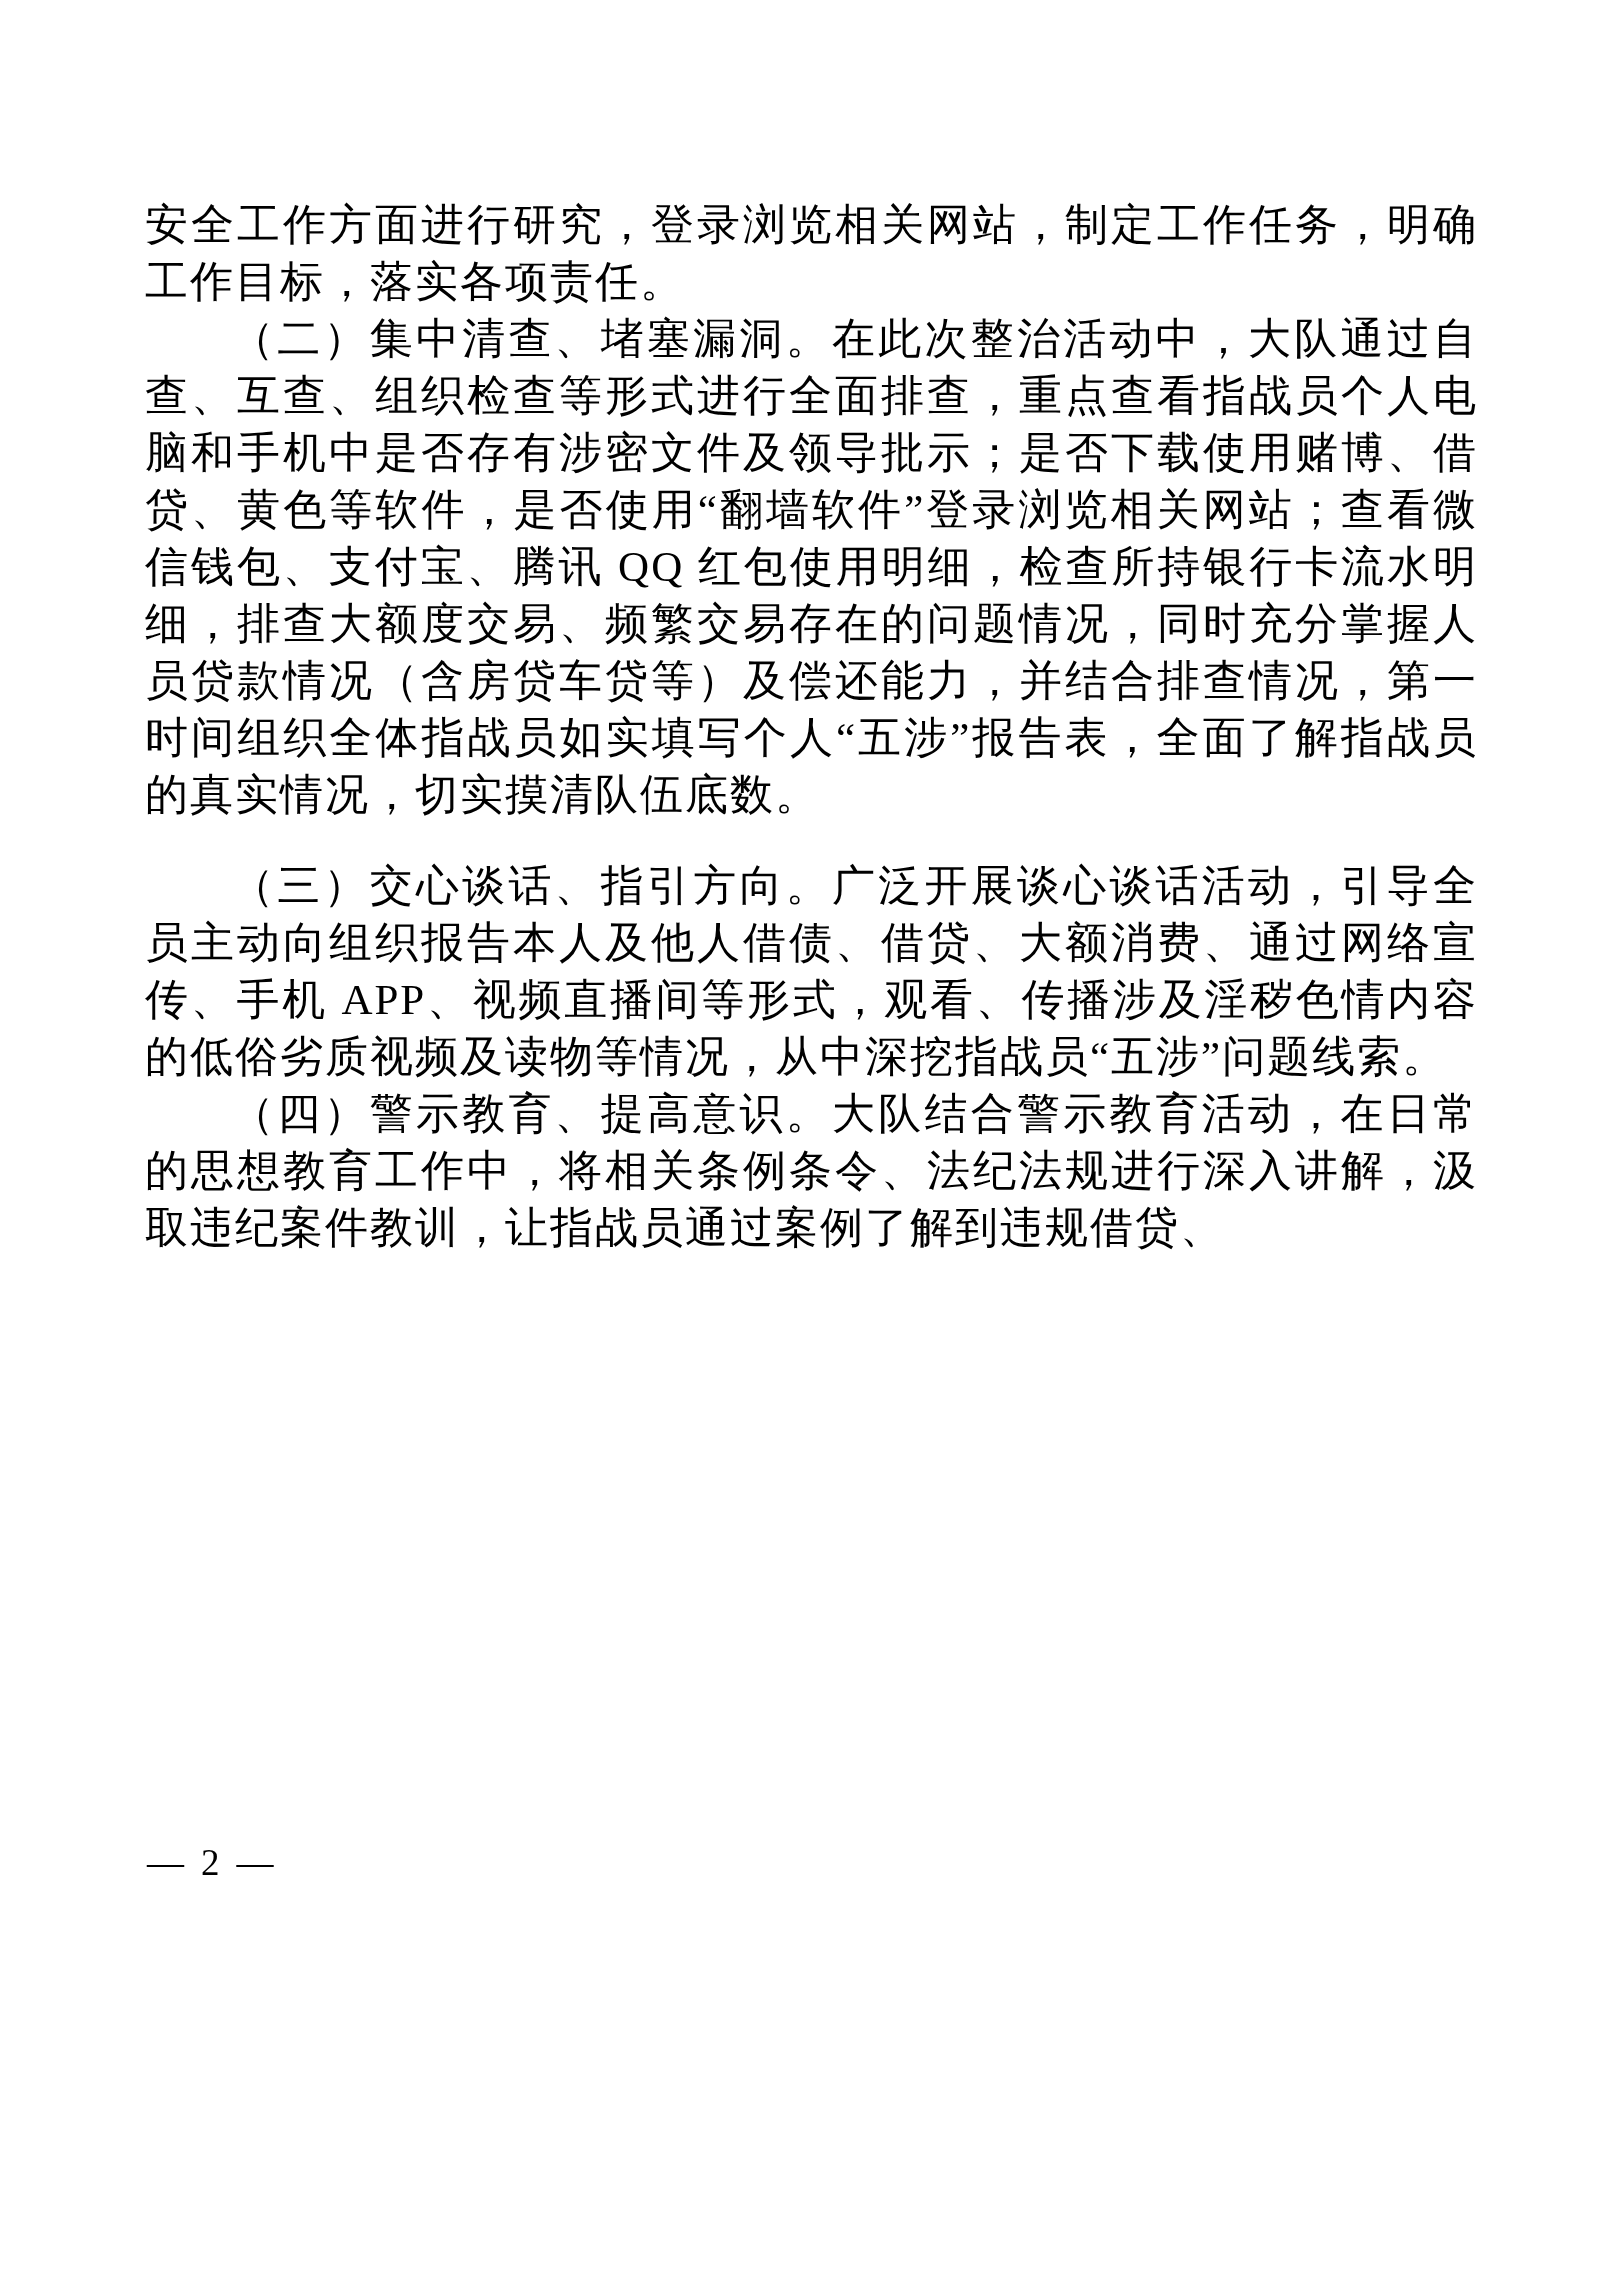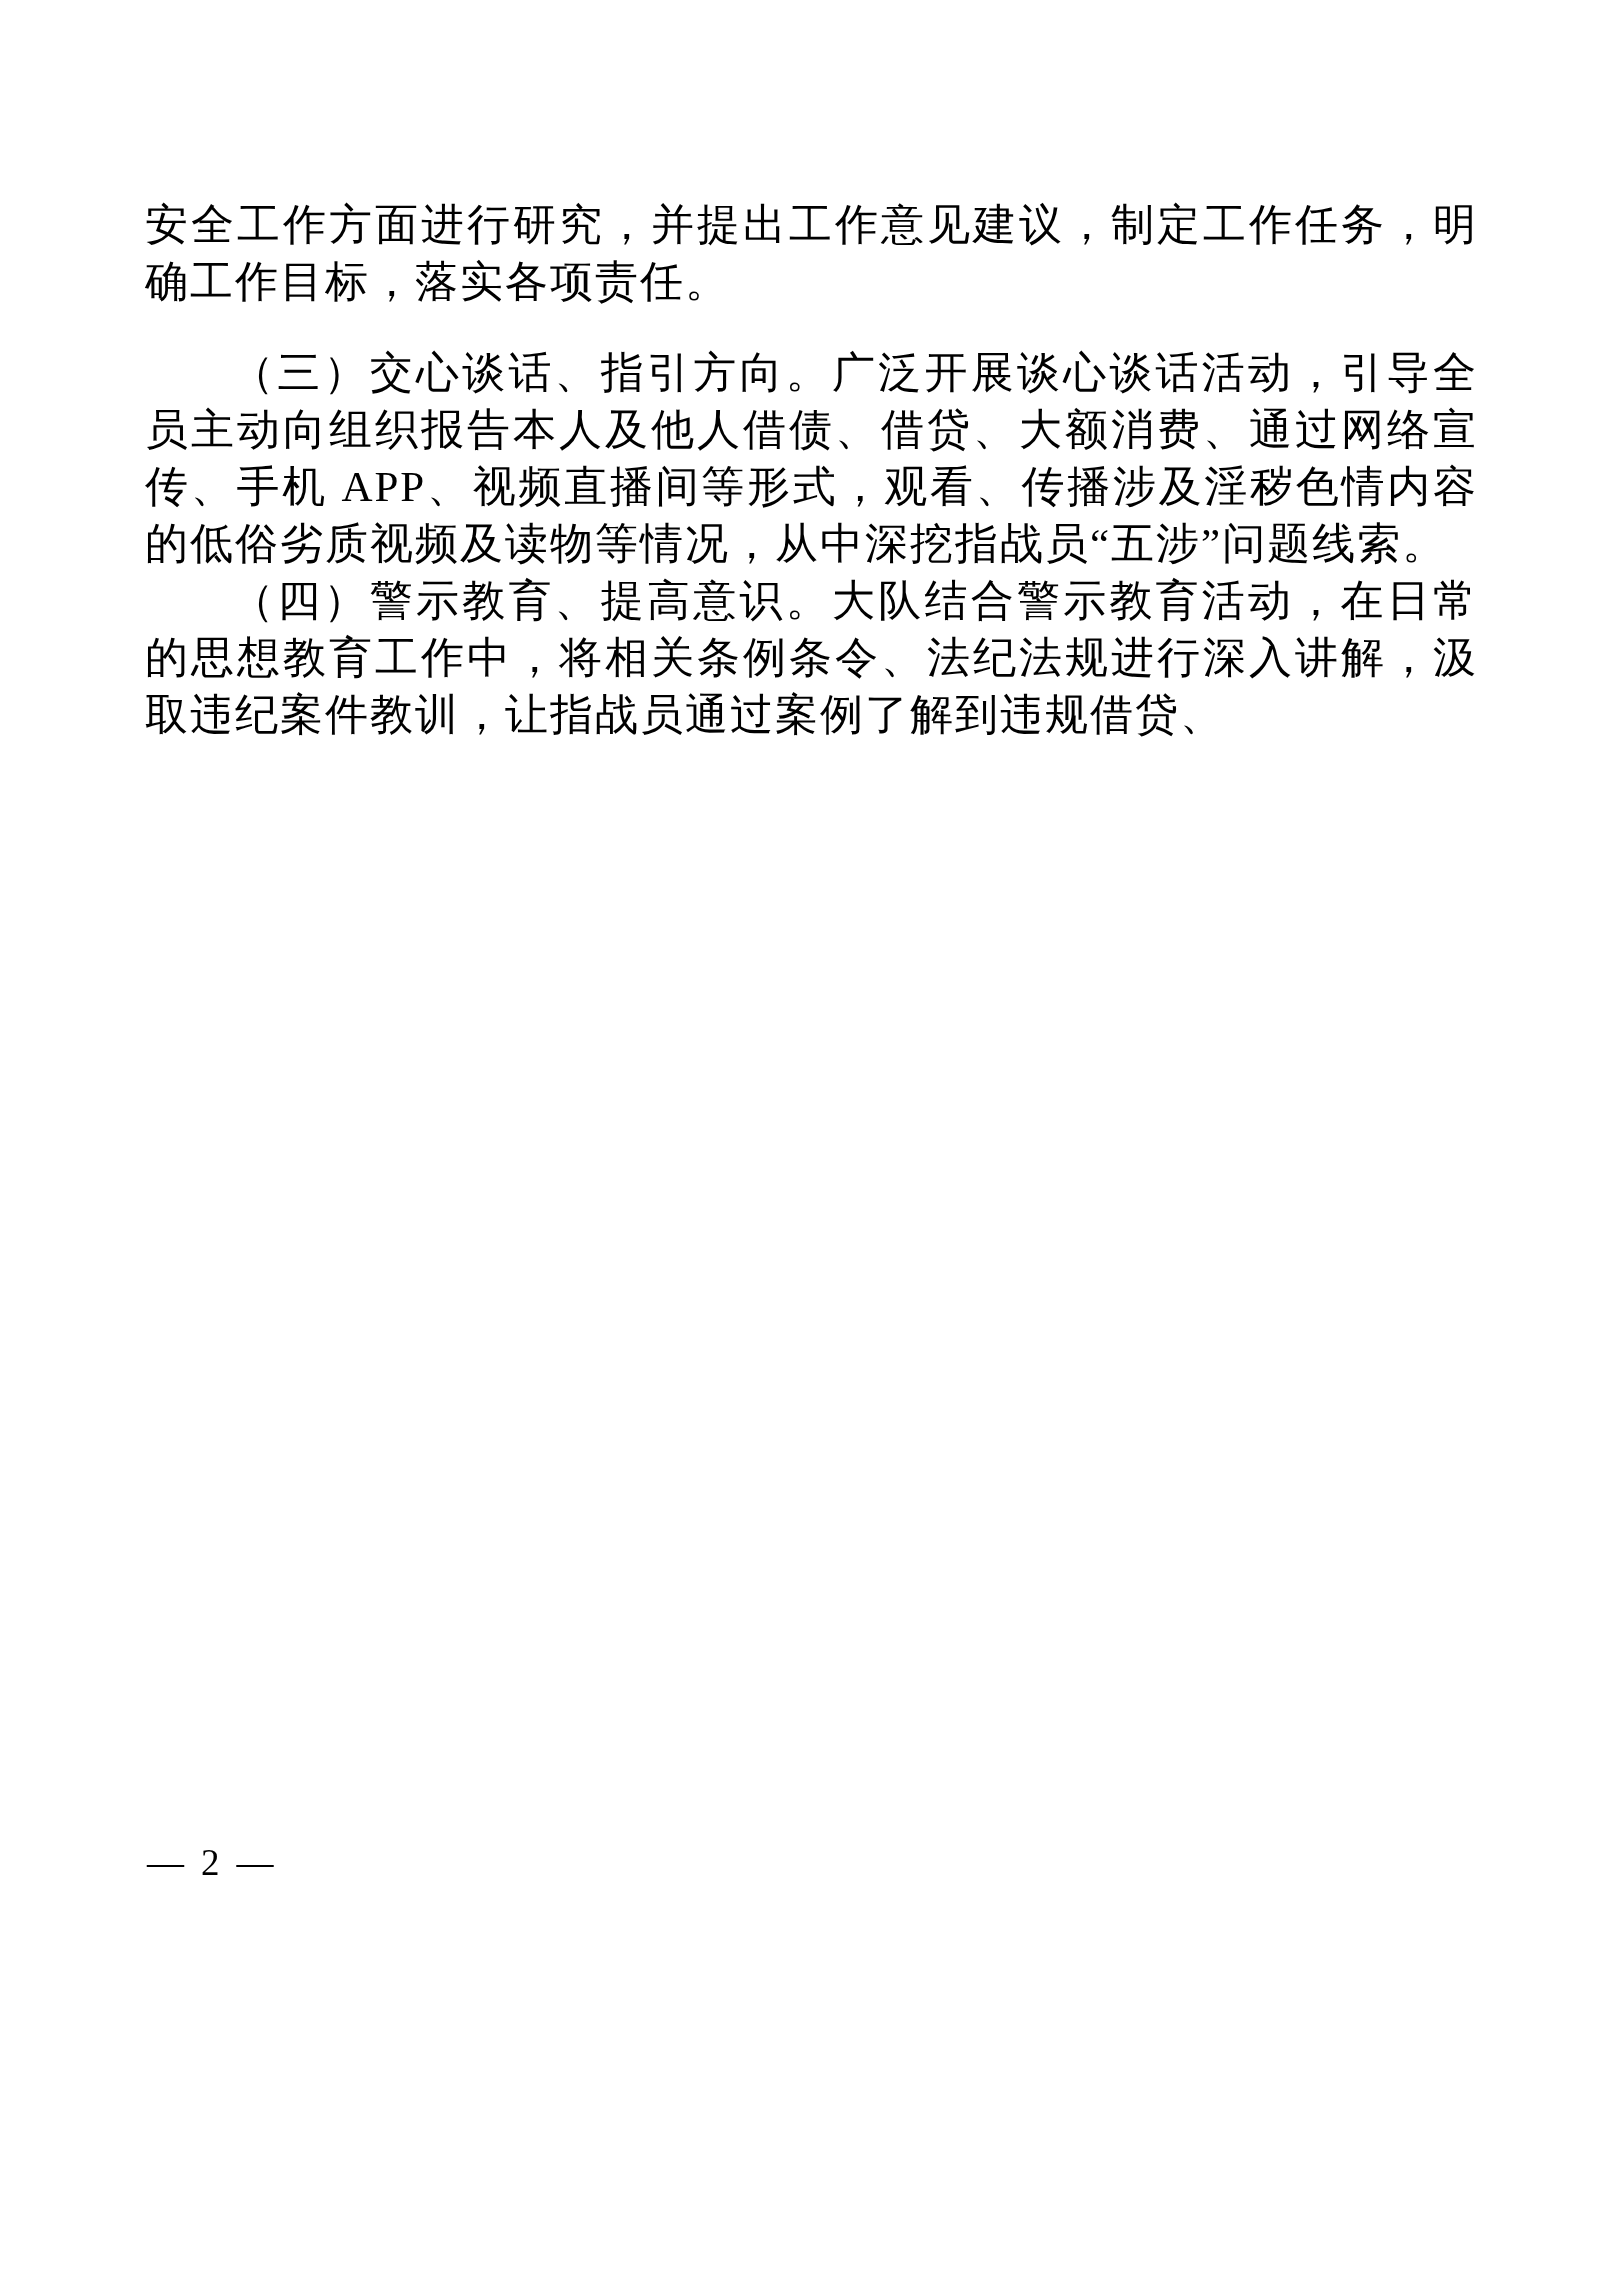--- a/index.html
+++ b/index.html
@@ -47,22 +47,23 @@
     color: #000000;
     font-family: "Liberation Serif", "DejaVu Serif", serif;
   }
 </style>
 </head>
 <body>
 
 <div class="page">
 
   <div class="content">
-    <p class="para">安全工作方面进行研究，并提出工作意见建议，制定工作任务，明确工作目标，落实各项责任。</p>
+    <p class="para">安全工作方面进行研究，登录浏览相关网站，制定工作任务，明确工作目标，落实各项责任。</p>
 
+    <p class="para indent">（二）集中清查、堵塞漏洞。在此次整治活动中，大队通过自查、互查、组织检查等形式进行全面排查，重点查看指战员个人电脑和手机中是否存有涉密文件及领导批示；是否下载使用赌博、借贷、黄色等软件，是否使用“翻墙软件”登录浏览相关网站；查看微信钱包、支付宝、腾讯 QQ 红包使用明细，检查所持银行卡流水明细，排查大额度交易、频繁交易存在的问题情况，同时充分掌握人员贷款情况（含房贷车贷等）及偿还能力，并结合排查情况，第一时间组织全体指战员如实填写个人“五涉”报告表，全面了解指战员的真实情况，切实摸清队伍底数。</p>
 
     <p class="para indent spaced-before">（三）交心谈话、指引方向。广泛开展谈心谈话活动，引导全员主动向组织报告本人及他人借债、借贷、大额消费、通过网络宣传、手机 APP、视频直播间等形式，观看、传播涉及淫秽色情内容的低俗劣质视频及读物等情况，从中深挖指战员“五涉”问题线索。</p>
 
     <p class="para indent">（四）警示教育、提高意识。大队结合警示教育活动，在日常的思想教育工作中，将相关条例条令、法纪法规进行深入讲解，汲取违纪案件教训，让指战员通过案例了解到违规借贷、</p>
   </div>
 
   <div class="page-footer">— 2 —</div>
 
 </div>
 

